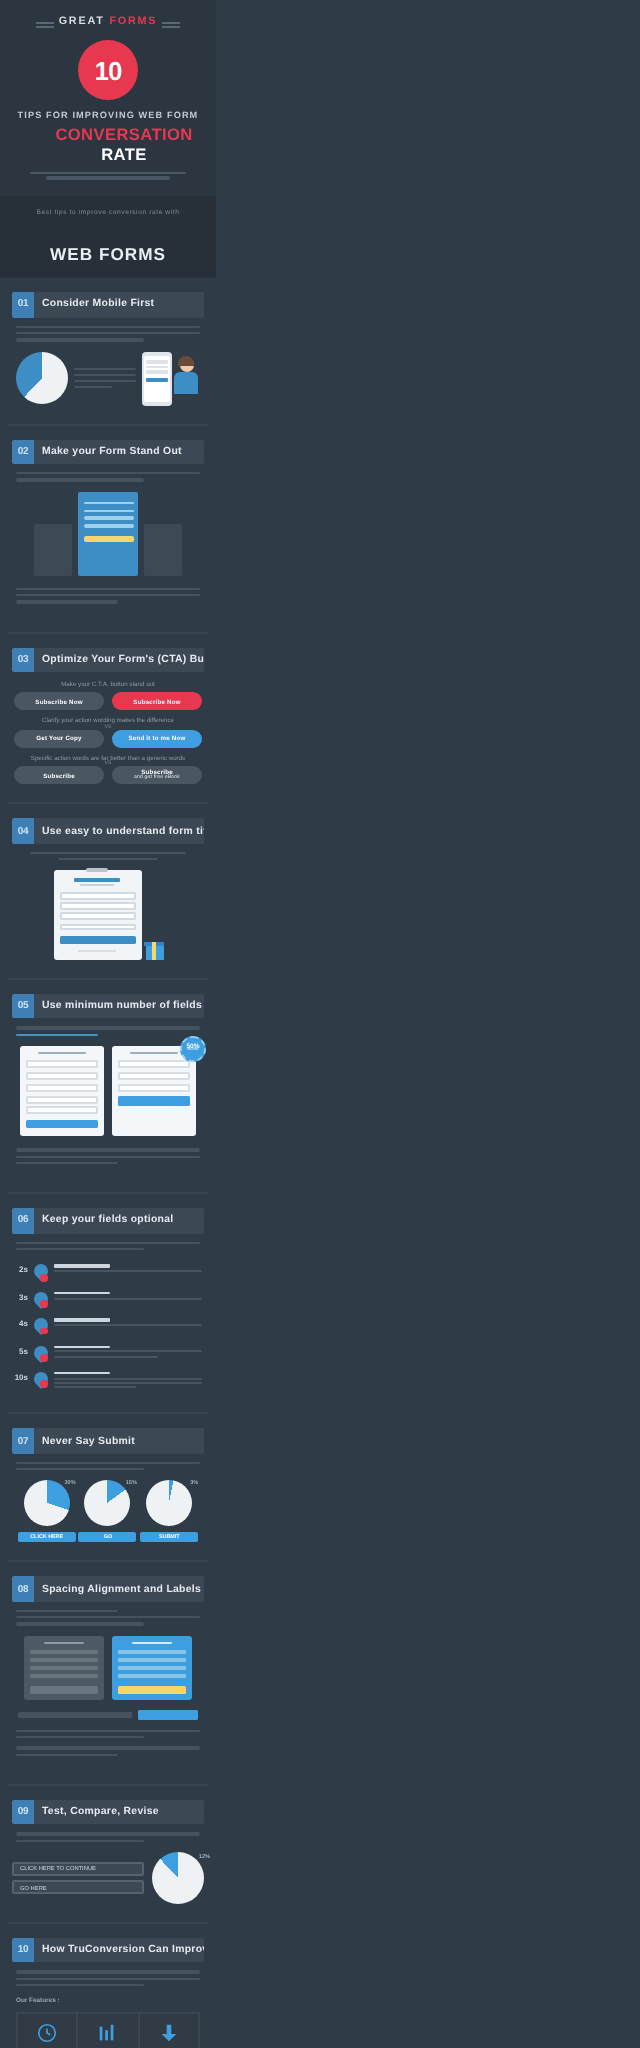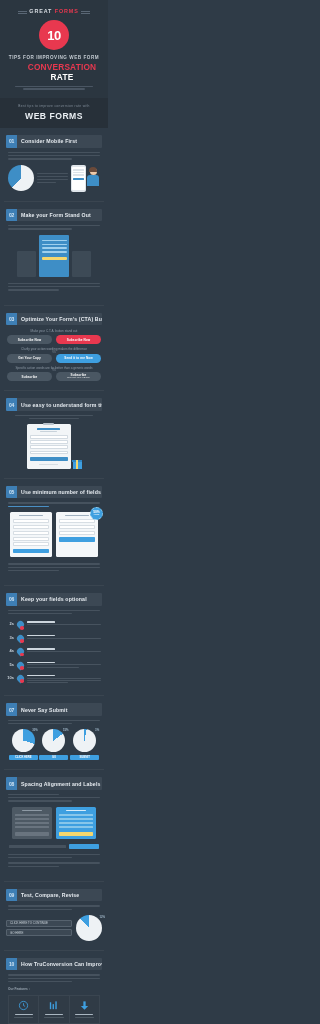--- a/index.html
+++ b/index.html
@@ -27,21 +27,21 @@
   .hero-line1 { font-size:4.6px; letter-spacing:0.55px; color:#c3cad1; font-weight:bold; }
   .hero-line2 { font-size:8.3px; font-weight:bold; letter-spacing:0.2px; margin-top:1.5px;padding-left:16px; }
   .hero-line2 .c { color:#e8384f; }
   .hero-line2 .r { color:#ffffff; }
   .hero-sub { margin:4px 9px 0; }
   .hero-sub .ln { height:1.3px; background:#4a5663; border-radius:1px; margin:1.6px auto; }
 
   
   .band { background:#273039; padding:6px 0 7px; text-align:center; }
   .band-kicker { font-size:3.3px; color:#7f8b97; letter-spacing:0.3px; }
-  .band-title { font-size:8.6px; font-weight:bold; color:#eaeff3; letter-spacing:0.5px; margin-top:3px; }
+  .band-title { font-size:8.6px; font-weight:bold; color:#eaeff3; letter-spacing:0.5px; margin-top:14px; }
 
   
   .sec { padding:7px 6px 9px; position:relative; }
   .sec-head { display:flex; align-items:stretch; gap:0; margin-bottom:4px; }
   .sec-num {
     background:#3e7fb5; color:#cfe3f3; font-size:5px; font-weight:bold;
     width:11px; display:flex; align-items:center; justify-content:center;
     border-radius:1px 0 0 1px; letter-spacing:-0.2px;
   }
   .sec-titlebar {

